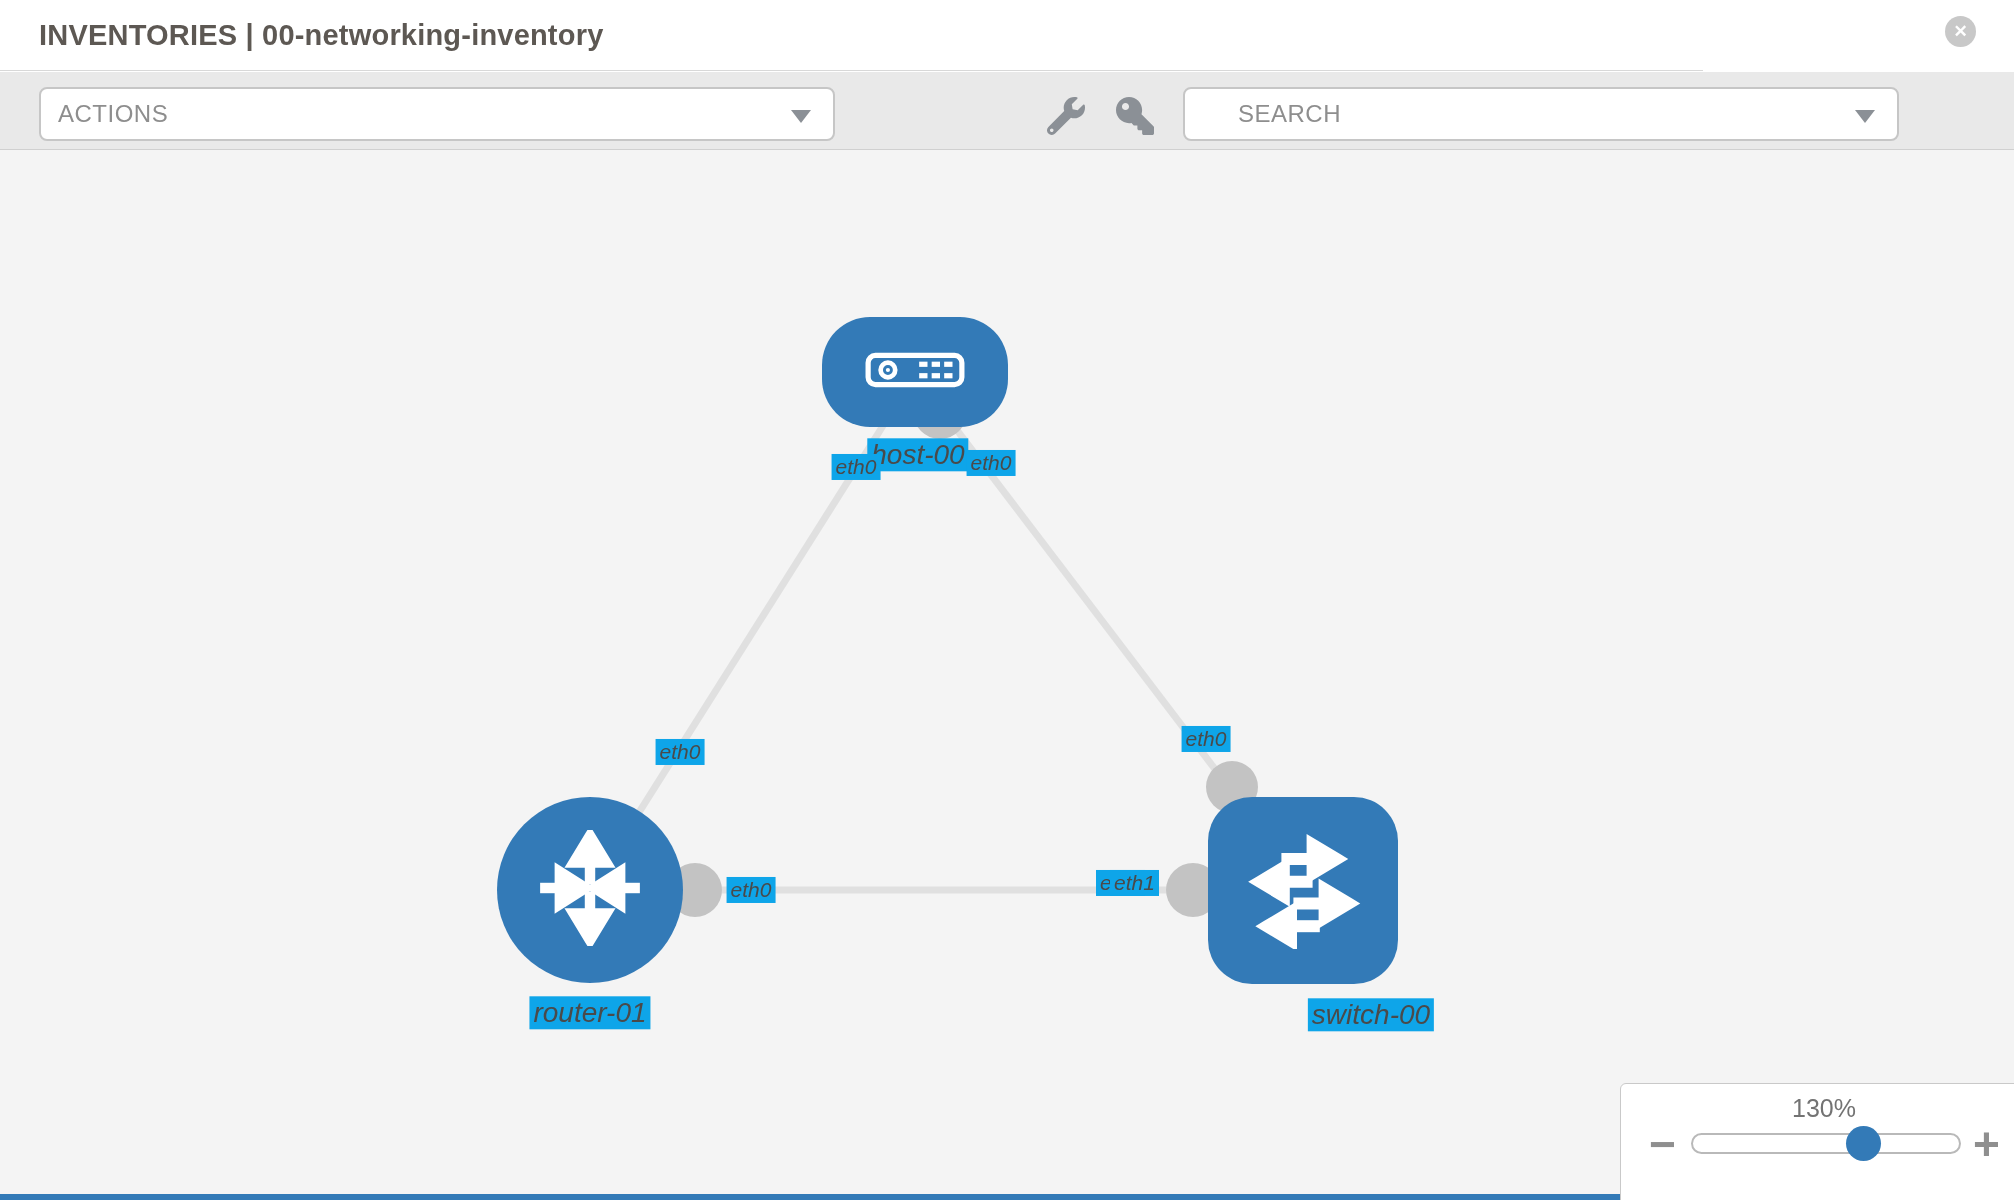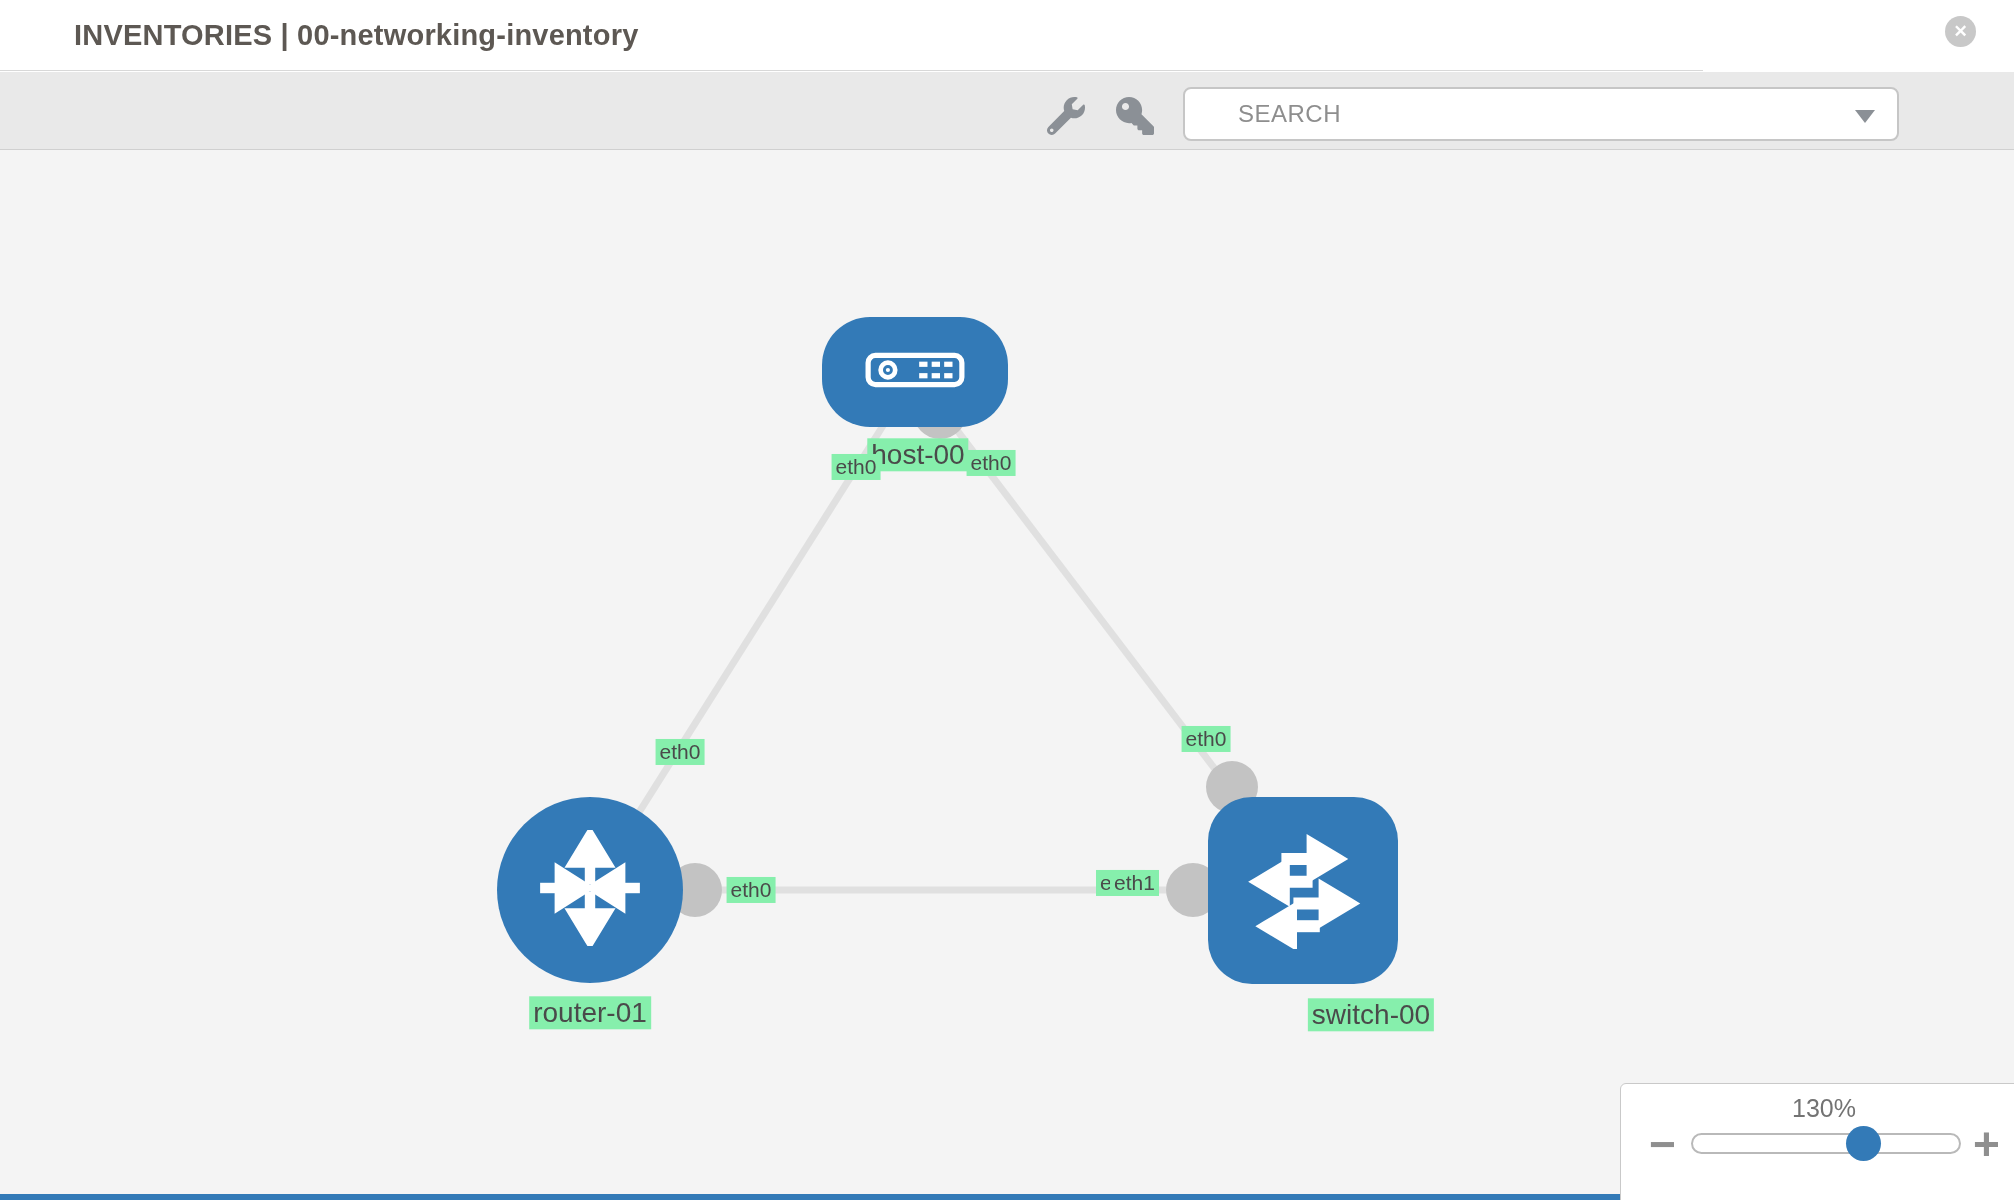--- a/index.html
+++ b/index.html
@@ -1,21 +1,21 @@
 <!DOCTYPE html>
 <html><head>
 <meta charset="utf-8">
 <style>
   html,body{margin:0;padding:0;overflow:hidden;background:#fff;}
   *{box-sizing:border-box;font-family:"Liberation Sans",sans-serif;}
   .app{position:relative;width:2014px;height:1200px;background:#fff;overflow:hidden;}
 
   
   .header{position:absolute;left:0;top:0;width:1703px;height:71px;background:#fff;
-          border-bottom:1px solid #d8d8d8;display:flex;align-items:center;padding-left:35px;}
+          border-bottom:1px solid #d8d8d8;display:flex;align-items:center;}
   .page-title{margin:0 0 0 39px;font-size:29px;font-weight:bold;color:#5d5853;letter-spacing:.2px;}
   .close-btn{position:absolute;left:1945px;top:16px;width:31px;height:31px;border:none;padding:0;
              border-radius:50%;background:#c8c8c8;color:#fff;cursor:pointer;
              display:flex;align-items:center;justify-content:center;}
   .close-btn span{font-size:17px;font-weight:bold;line-height:1;}
 
   
   .toolbar{position:absolute;left:0;top:72px;width:2014px;height:78px;background:#e9e9e9;
            border-bottom:1px solid #d0d0d0;}
   .select{position:absolute;top:15px;height:54px;background:#fff;border:2px solid #c6c6c6;
@@ -32,21 +32,21 @@
   .key{left:1116px;}
 
   
   .canvas{position:absolute;left:0;top:150px;width:2014px;height:1050px;background:#f4f4f4;overflow:hidden;}
   .links-svg{position:absolute;left:0;top:0;z-index:1;}
   .node{position:absolute;z-index:2;background:#337ab7;display:flex;align-items:center;justify-content:center;}
   .node-host{left:822px;top:167px;width:186px;height:110px;border-radius:48px;}
   .node-router{left:497px;top:647px;width:186px;height:186px;border-radius:50%;}
   .node-switch{left:1208px;top:647px;width:190px;height:187px;border-radius:44px;}
 
-  .lbl{position:absolute;z-index:3;background:#86efac;color:#4a4a4a;line-height:1.05;padding:2px 4px;white-space:nowrap;}
+  .lbl{position:absolute;z-index:3;background:#0ea5e9;color:#4a4a4a;line-height:1.05;padding:2px 4px;white-space:nowrap;font-style:italic;}
   .lbl-name{font-size:28px;transform:translate(-50%,-50%);}
   .lbl-eth{font-size:21px;transform:translate(-50%,-50%);}
   .lbl-eth-abs{font-size:21px;transform:translateY(-50%);}
 
   
   .zoom-panel{position:absolute;left:1620px;top:933px;width:400px;height:280px;background:#fff;
               border:1px solid #c9c9c9;border-radius:6px 0 0 0;z-index:5;}
   .zoom-value{position:absolute;left:203px;top:10px;transform:translateX(-50%);
               font-size:25px;color:#737373;}
   .zoom-minus,.zoom-plus{position:absolute;top:32px;font-size:46px;font-weight:bold;color:#8f8f8f;
@@ -66,20 +66,24 @@
 <div class="app">
 
   <div class="header">
     <h1 class="page-title">INVENTORIES | 00-networking-inventory</h1>
     <button class="close-btn">
       <span>✕</span>
     </button>
   </div>
 
   <div class="toolbar">
+    <div class="select actions-select">
+      <span class="select-label">ACTIONS</span>
+      <span class="caret"></span>
+    </div>
 
     <span class="tool-icon wrench">
       <svg viewBox="0 0 512 512">
           <path d="M507.7 109.1c-2.2-9-13.5-12.1-20.1-5.5l-74.4 74.4-67.9-11.3-11.3-67.9 74.4-74.4c6.6-6.6 3.4-17.9-5.7-20.2-47.4-11.7-99.6 1-136.6 38-39.6 39.6-50.5 97.1-34 147.2L18.7 402.8c-25 25-25 65.5 0 90.5s65.5 25 90.5 0l213.2-213.2c50.1 16.7 107.5 5.7 147.4-34.2 37.1-37.1 49.7-89.3 37.9-136.8zM64 472c-13.2 0-24-10.7-24-24 0-13.3 10.7-24 24-24s24 10.7 24 24c0 13.3-10.8 24-24 24z"></path>
         </svg>
     </span>
     <span class="tool-icon key">
       <svg viewBox="0 0 512 512">
           <g transform="scale(-1,1) translate(-512,0)">
             <path d="M512 176c0 97.2-78.8 176-176 176-11.2 0-22.2-1.1-32.8-3.1l-24 27A24 24 0 0 1 261.2 384H224v40c0 13.3-10.7 24-24 24h-40v40c0 13.3-10.7 24-24 24H24c-13.3 0-24-10.7-24-24v-78.1c0-6.4 2.5-12.5 7-17l161.8-161.7c-5.7-17.4-8.8-35.9-8.8-55.2C160 78.8 238.8 0 336 0s176 78.8 176 176zM336 128c0 26.5 21.5 48 48 48s48-21.5 48-48-21.5-48-48-48-48 21.5-48 48z"></path>

